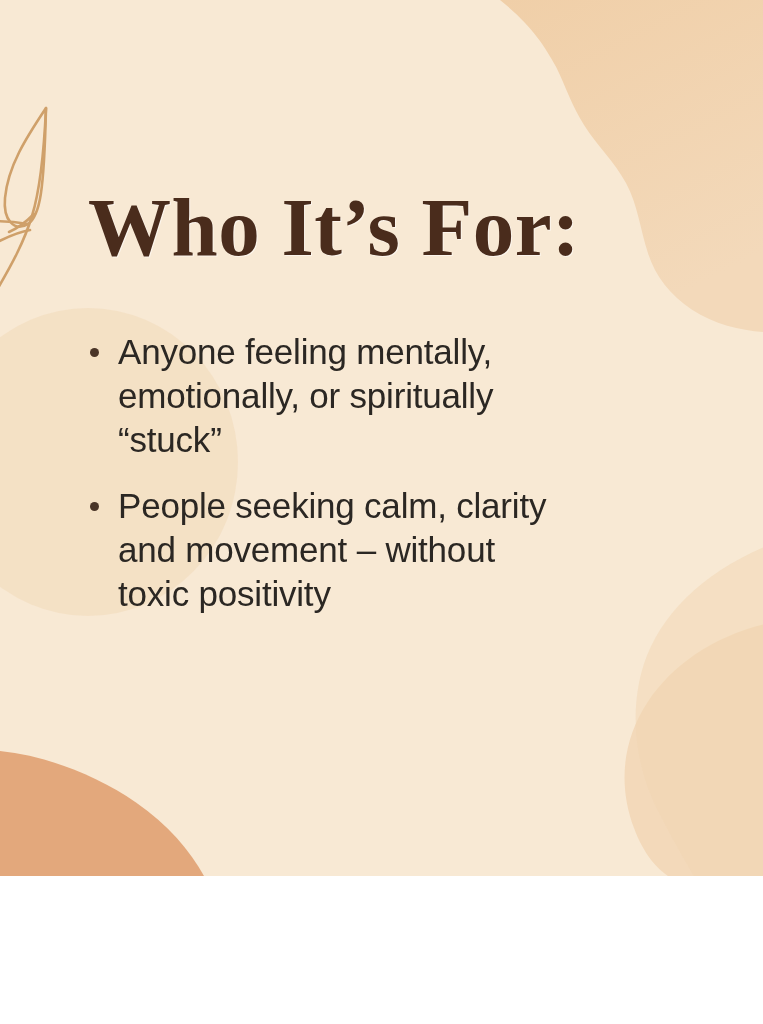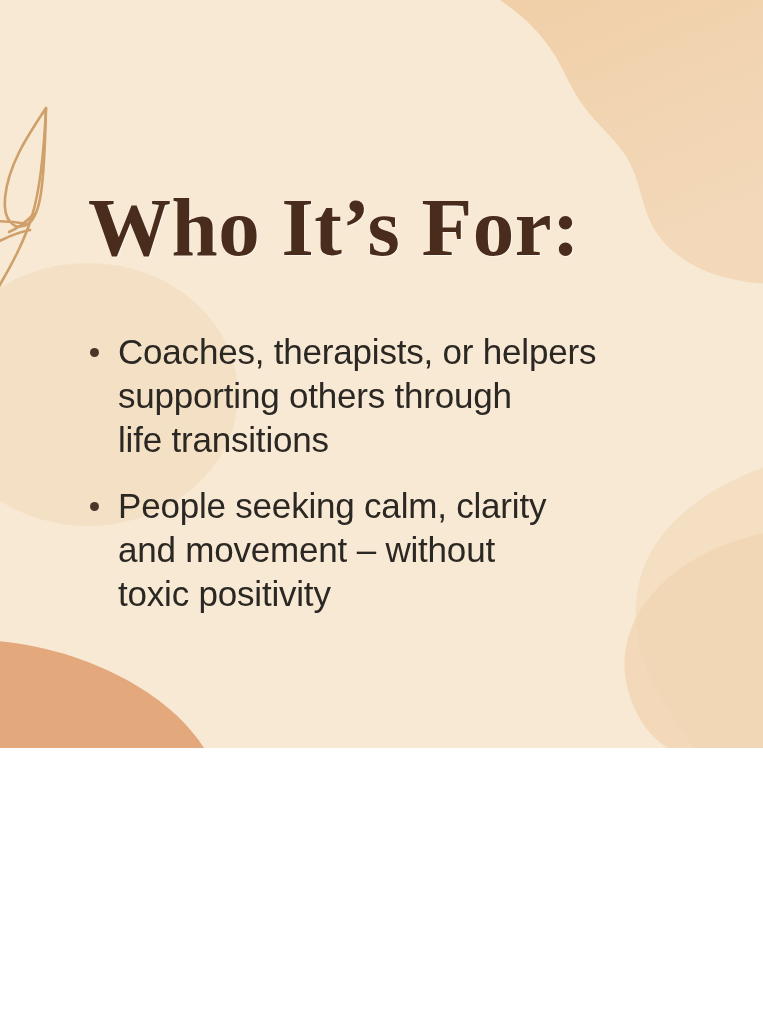--- a/index.html
+++ b/index.html
@@ -3,21 +3,21 @@
 <meta charset="utf-8">
 <style>
   html, body {
     margin: 0;
     padding: 0;
     background: #ffffff;
   }
   #poster {
     position: relative;
     width: 763px;
-    height: 748px;
+    height: 876px;
     overflow: hidden;
     background: #fca5a5;
     font-family: "Liberation Sans", sans-serif;
   }
 
   
   .bg-layer {
     position: absolute;
     inset: 0;
     overflow: hidden;
@@ -154,27 +154,27 @@
       <path d="M48 138 C36 140 22 146 4 156"></path>
     </svg>
   </div>
 
   <div class="content">
 
     <h1 class="title">Who It’s For:</h1>
 
     <ul class="bullet-list">
 
-
       <li class="bullet-item">
         <span class="bullet-dot"></span>
-        <span class="bullet-text">Coaches, therapists, or helpers
-supporting others through
-life transitions</span>
+        <span class="bullet-text">Anyone feeling mentally,
+emotionally, or spiritually
+“stuck”</span>
       </li>
+
 
 
       <li class="bullet-item">
         <span class="bullet-dot"></span>
         <span class="bullet-text">People seeking calm, clarity
 and movement – without
 toxic positivity</span>
       </li>
 
     </ul>

